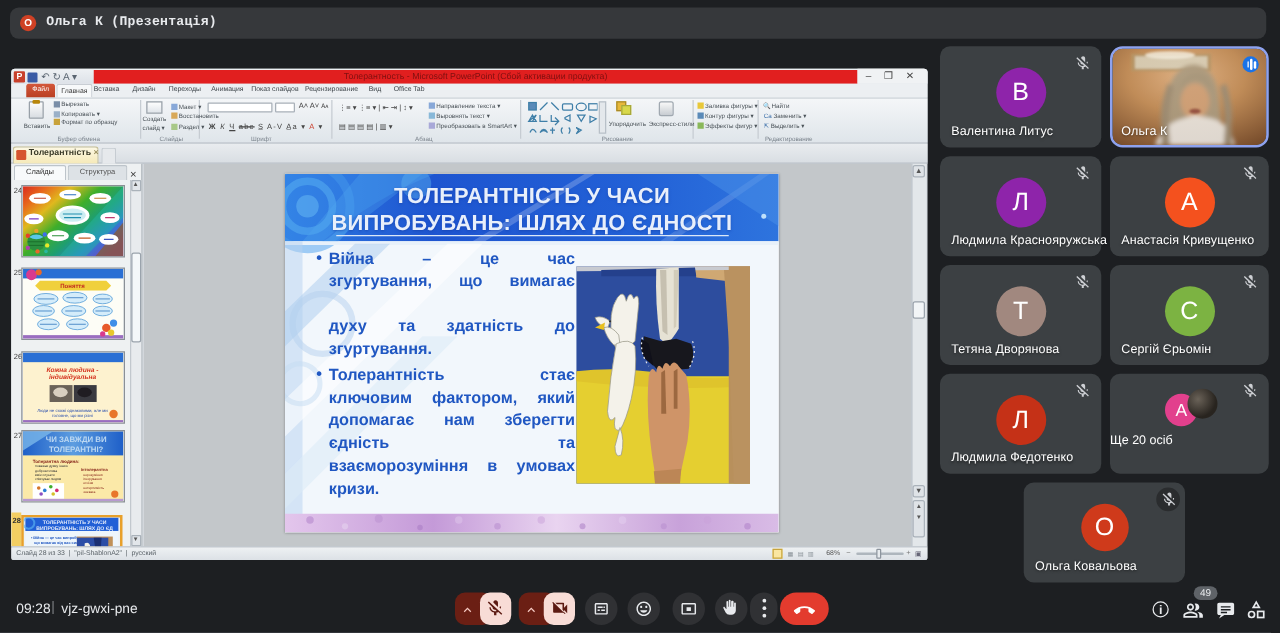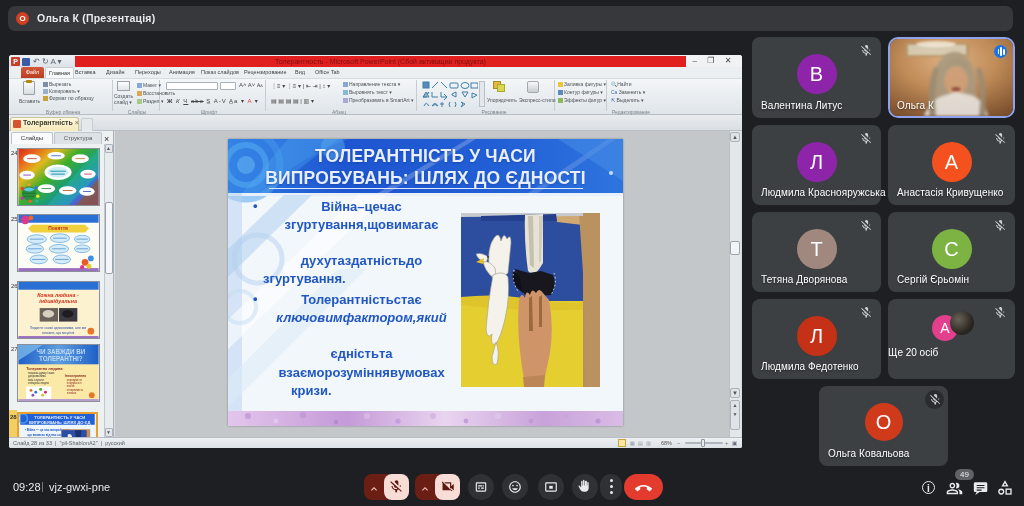--- a/index.html
+++ b/index.html
@@ -6,21 +6,21 @@
   html,body { width:1024px; height:506px; overflow:hidden; background:#1d1f22; font-family:"Liberation Sans", sans-serif; }
   #stage { position:absolute; top:0; left:0; width:1024px; height:506px; background:#1d1f22; }
   .abs { position:absolute; }
 </style>
 </head>
 <body>
 <div id="stage">
 
   <div class="abs" style="left:8px;top:6px;width:1005px;height:25px;background:#36383b;border-radius:7px;"></div>
   <div class="abs" style="left:16px;top:12px;width:13px;height:13px;border-radius:50%;background:#cf4125;color:#fff;font-size:8px;font-weight:bold;text-align:center;line-height:13px;">О</div>
-  <div class="abs" style="left:37px;top:12px;color:#e8eaed;font-size:10.5px;font-weight:bold;letter-spacing:.2px;">Ольга К (Презентація)</div>
+  <div class="abs" style="left:37px;top:12px;color:#e8eaed;font-size:10.5px;font-weight:bold;letter-spacing:.2px;font-family:Liberation Mono, monospace;">Ольга К (Презентація)</div>
 
   <div class="abs" id="pptwin" style="left:9px;top:55px;width:733px;height:393px;background:#d8dde2;border-radius:3px 3px 2px 2px;">
 
     <div class="abs" style="left:0;top:0;width:733px;height:12px;background:linear-gradient(#eef1f4,#dde2e8);border-radius:3px 3px 0 0;"></div>
     <div class="abs" style="left:66px;top:1px;width:611px;height:11px;background:#e11f1f;"></div>
     <div class="abs" style="left:66px;top:1px;width:611px;height:11px;color:#7e1010;font-size:7px;text-align:center;line-height:11px;overflow:hidden;">Толерантность - Microsoft PowerPoint (Сбой активации продукта)</div>
 
     <div class="abs" style="left:2px;top:2px;width:9px;height:9px;background:#c8402c;border-radius:1px;color:#fff;font-size:7px;font-weight:bold;text-align:center;line-height:9px;">P</div>
     <div class="abs" style="left:13px;top:3px;width:8px;height:8px;background:#3a5ba5;border-radius:1px;"></div>
     <div class="abs" style="left:24px;top:2px;color:#5a6571;font-size:8px;">↶ ↻ A ▾</div>
@@ -377,21 +377,21 @@
             <circle cx="338" cy="277" r="3" fill="#c9a2da"></circle>
             <circle cx="370" cy="282" r="2.6" fill="#ab7cc6"></circle>
         </g>
       </svg>
 
       <div style="position:absolute;left:20px;top:7px;width:355px;text-align:center;color:#e8effb;font-weight:bold;font-size:17.5px;line-height:21.8px;letter-spacing:.2px;text-shadow:0 1px 2px rgba(20,60,160,.55);">ТОЛЕРАНТНІСТЬ У ЧАСИ<br>ВИПРОБУВАНЬ: ШЛЯХ ДО ЄДНОСТІ</div>
       <div style="position:absolute;left:41px;top:48.5px;width:314px;height:1.6px;background:#dce8f8;"></div>
 
       <style>
         .bl { position:absolute; left:35px; width:197px; height:18.1px; line-height:18.1px; color:#2057c2; font-size:13px; font-weight:bold; }
-        .bl.j { display:flex; justify-content:center; }
+        .bl.j { display:flex; justify-content:space-between; }
         .bdot { position:absolute; left:25px; color:#2057c2; font-size:13px; font-weight:bold; }
       </style>
       <div class="bdot" style="top:58.6px;">•</div>
       <div class="bl j" style="top:58.6px;">
           <span>Війна</span>
           <span>–</span>
           <span>це</span>
           <span>час</span>
         </div>
       <div class="bl j" style="top:76.8px;">
@@ -404,35 +404,40 @@
           <span>та</span>
           <span>здатність</span>
           <span>до</span>
         </div>
       <div class="bl" style="top:131.1px;">згуртування.</div>
       <div class="bdot" style="top:151.9px;">•</div>
       <div class="bl j" style="top:151.9px;">
           <span>Толерантність</span>
           <span>стає</span>
         </div>
-      <div class="bl j" style="top:170.1px;font-style:italic;">
+      <div class="bl j" style="top:170.1px;">
           <span>ключовим</span>
           <span>фактором,</span>
           <span>який</span>
+        </div>
+      <div class="bl j" style="top:188.2px;">
+          <span>допомагає</span>
+          <span>нам</span>
+          <span>зберегти</span>
         </div>
       <div class="bl j" style="top:206.3px;">
           <span>єдність</span>
           <span>та</span>
         </div>
       <div class="bl j" style="top:224.5px;">
           <span>взаєморозуміння</span>
           <span>в</span>
           <span>умовах</span>
         </div>
-      <div class="bl" style="top:242.6px;margin-left:28px;">кризи.</div>
+      <div class="bl" style="top:242.6px;">кризи.</div>
 
       <svg width="139" height="174" viewBox="0 0 139 174" style="position:absolute;left:233px;top:74px;">
         <rect width="139" height="174" fill="#2d4d9e"></rect>
         <rect x="0" y="88" width="139" height="86" fill="#e5cf30"></rect>
         <path d="M0 84 Q35 80 70 86 Q105 92 139 88 L139 96 Q70 100 0 92 Z" fill="#dfc42c"></path>
         <rect x="122" y="0" width="17" height="174" fill="#b8905c"></rect>
         <path d="M94 0 L139 0 L139 14 L96 9 Z" fill="#cfa873"></path>
         <path d="M118 0 L139 0 L139 174 L126 174 L122 60 Z" fill="#ba9260"></path>
         <path d="M0 0 L122 0 L122 3 L0 4 Z" fill="#c8cad0"></path>
         <path d="M20 3 L95 1 L96 8 L20 8 Z" fill="#24408c"></path>

